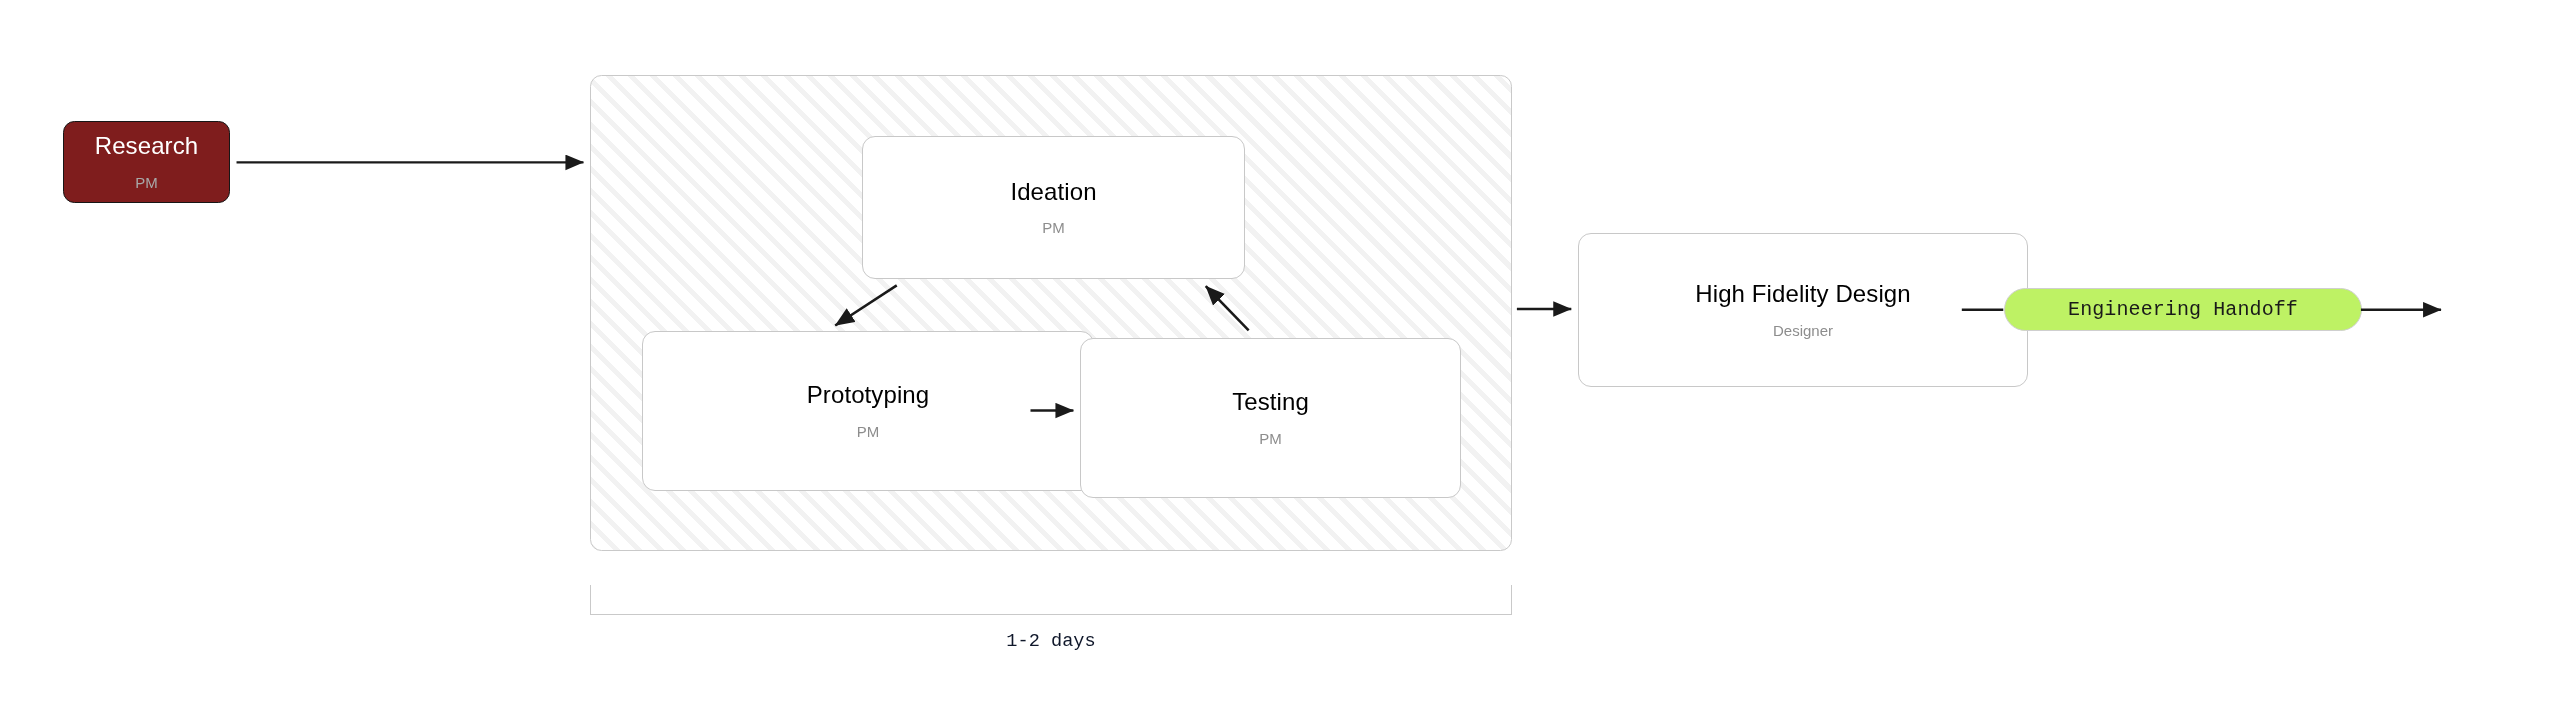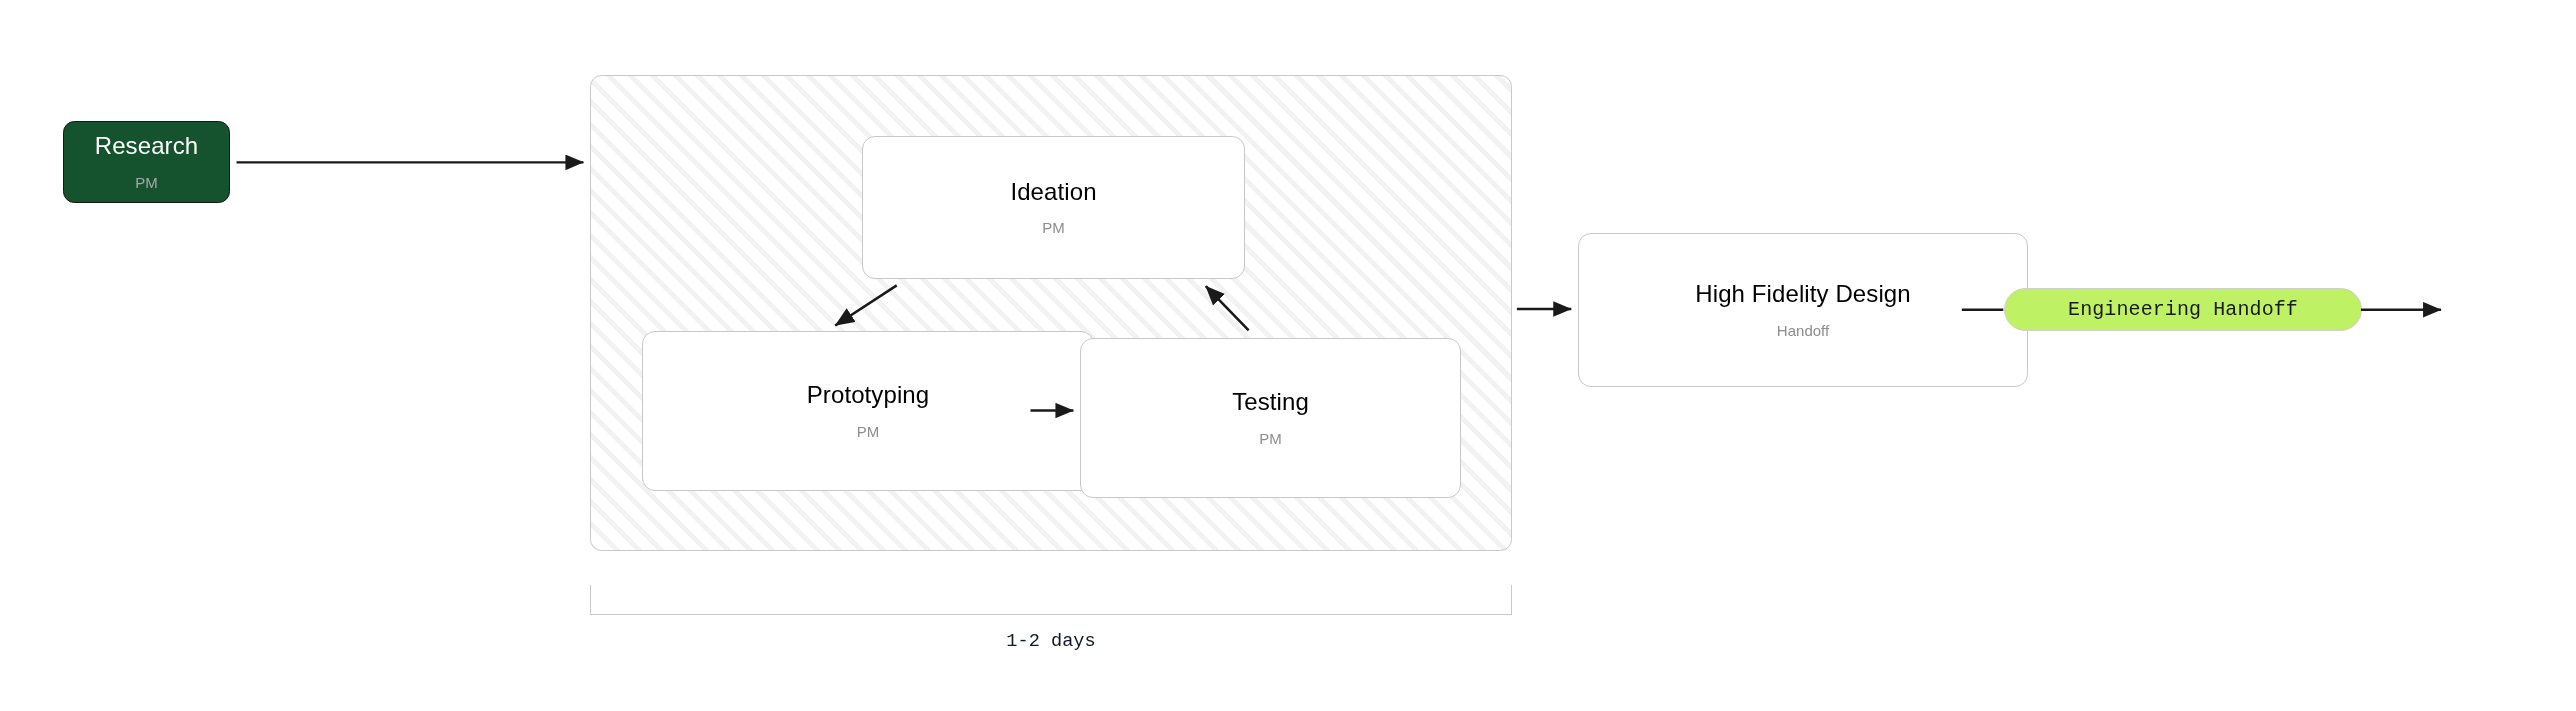--- a/index.html
+++ b/index.html
@@ -44,21 +44,21 @@
   .node .subtitle {
     font-size: 15px;
     line-height: 1.2;
     color: #8d8d8d;
     margin-top: 14px;
     white-space: nowrap;
   }
 
   
   .node.dark {
-    background: #14532d;
+    background: #7f1d1d;
     border: 1.4px solid #161616;
     border-radius: 11.4px;
   }
   .node.dark .title { color: #ffffff; }
   .node.dark .subtitle { color: #a8a8a8; }
 
   
   .group-container {
     position: absolute;
     box-sizing: border-box;
@@ -145,21 +145,21 @@
     <div class="subtitle">PM</div>
   </div>
 
   <div class="node" style="left:1080px; top:338px; width:381px; height:160px;">
     <div class="title">Testing</div>
     <div class="subtitle">PM</div>
   </div>
 
   <div class="node" style="left:1578px; top:233px; width:450px; height:154px;">
     <div class="title">High Fidelity Design</div>
-    <div class="subtitle">Handoff</div>
+    <div class="subtitle">Designer</div>
   </div>
 
   <div class="pill" style="left:2004px; top:288px; width:358px; height:43px;">
     <span>Engineering Handoff</span>
   </div>
 
   <div class="bracket" style="left:590px; top:585px; width:922px; height:30px;"></div>
 
   <div class="duration-label" style="left:590px; top:631px; width:922px;">1-2 days</div>
 

